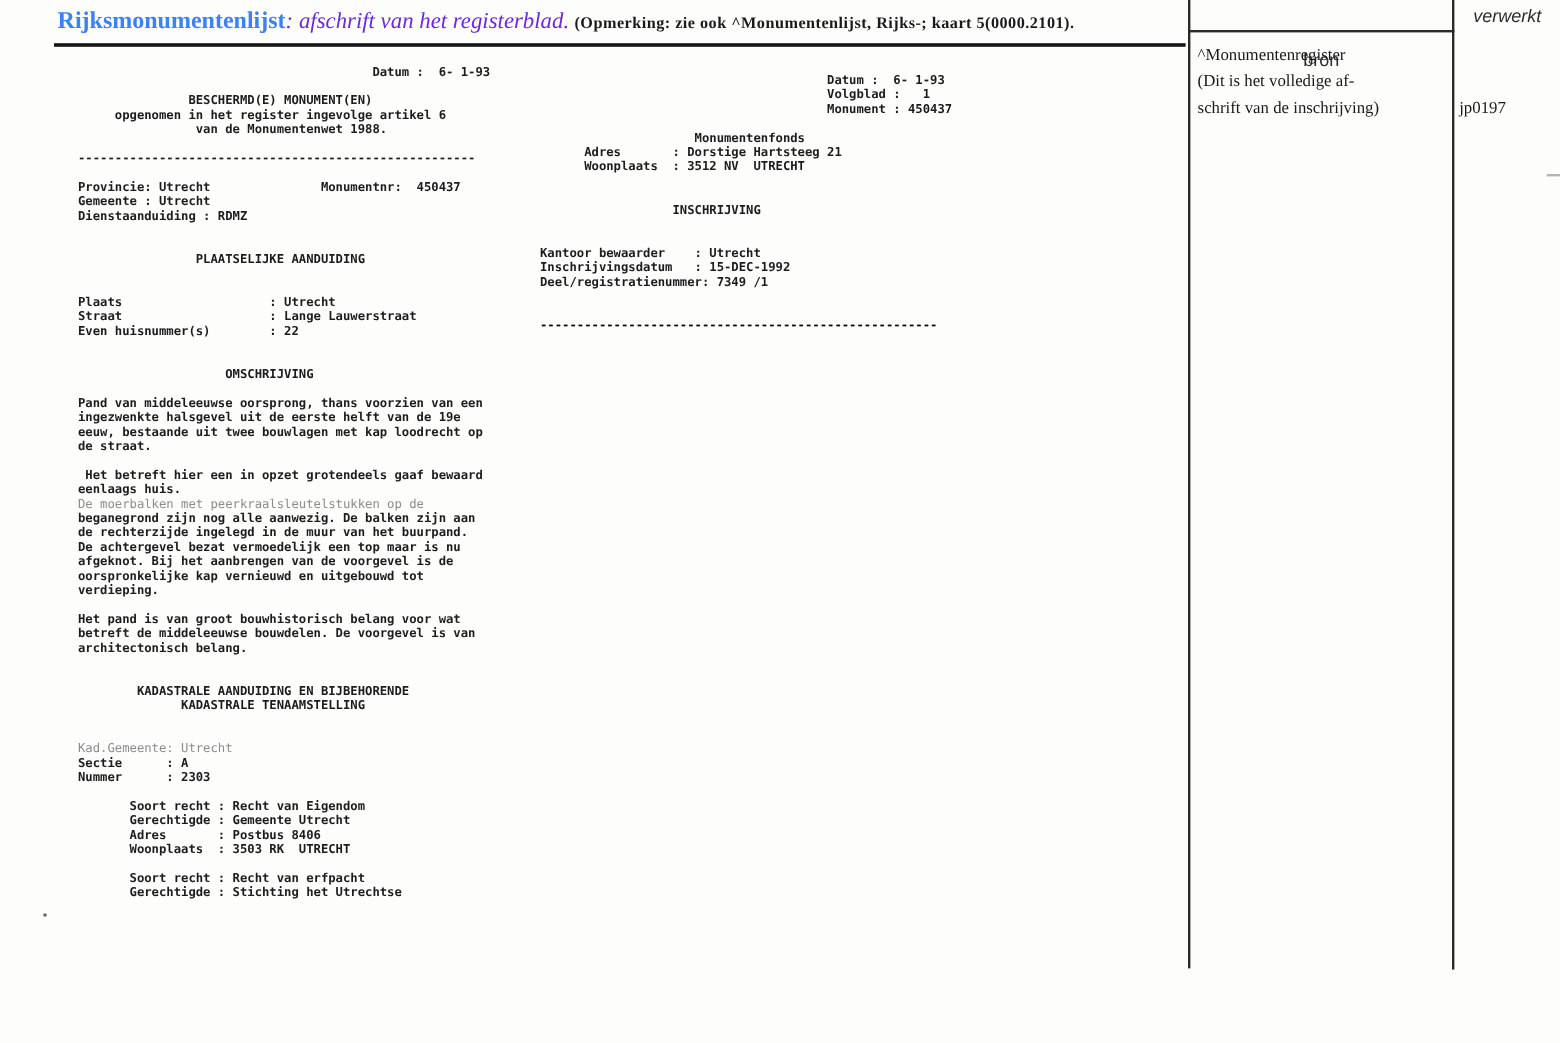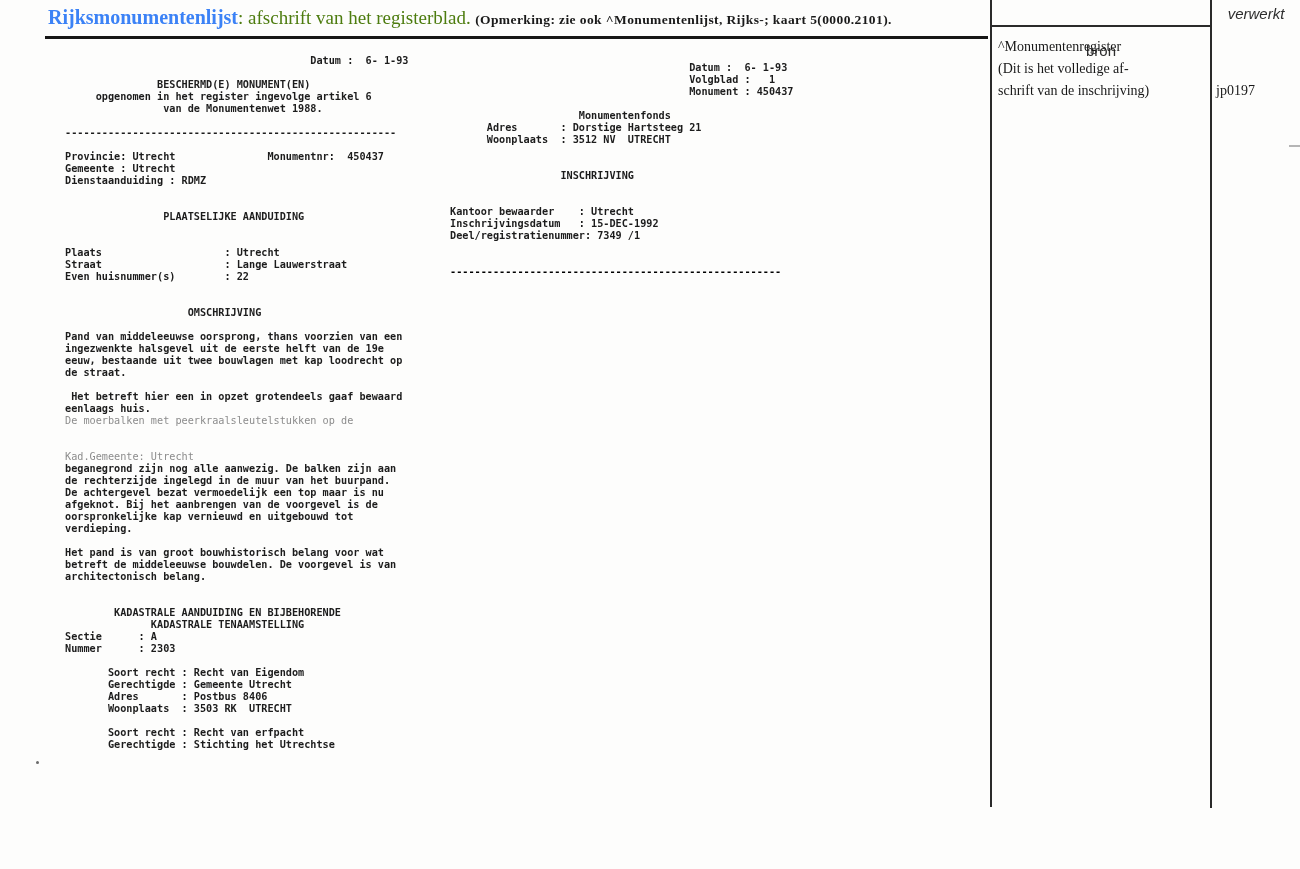--- a/index.html
+++ b/index.html
@@ -4,21 +4,21 @@
 <style>
   * { margin:0; padding:0; box-sizing:border-box; }
   body { background:#e8e8e8; font-family:"Liberation Sans", sans-serif; }
   .page {
     position:relative; width:1300px; height:869px;
     background:#fdfdfc; overflow:hidden; color:#1d1d1d;
   }
   
   .header { position:absolute; left:48px; top:6px; width:935px; white-space:nowrap; }
   .t-bold  { font-family:"Liberation Serif", serif; font-weight:700; font-size:20px; color:#3b82f6; }
-  .t-reg   { font-family:"Liberation Serif", serif; font-weight:400; font-size:19px; color:#4d7c0f; }
+  .t-reg   { font-family:"Liberation Serif", serif; font-weight:400; font-size:19px; color:#6d28d9;font-style:italic; }
   .t-note  { font-family:"Liberation Serif", serif; font-weight:700; font-size:13.5px; letter-spacing:0.4px; color:#1a1a1a; }
   .title-rule { position:absolute; left:45px; top:36px; width:943px; height:3px; background:#161616; }
   
   .vrule { position:absolute; top:0; width:2px; background:#2a2a2a; }
   .vrule.left  { left:990px;  height:807px; }
   .vrule.right { left:1210px; height:808px; }
   .bron-rule { position:absolute; left:990px; top:25px; width:222px; height:2px; background:#2a2a2a; }
   .col-head { position:absolute; top:5px; font-size:15px; color:#2d2d2d; text-align:center; }
   .col-head.bron { left:992px; width:218px;margin-top:37px; }
   .col-head.verwerkt { left:1212px; width:88px;font-style:italic; }
@@ -85,37 +85,37 @@
                     OMSCHRIJVING
 
 Pand van middeleeuwse oorsprong, thans voorzien van een
 ingezwenkte halsgevel uit de eerste helft van de 19e
 eeuw, bestaande uit twee bouwlagen met kap loodrecht op
 de straat.
 
  Het betreft hier een in opzet grotendeels gaaf bewaard
 eenlaags huis.</div>
     <div class="tw faded">De moerbalken met peerkraalsleutelstukken op de</div>
-    <div class="tw faded">
-
-Kad.Gemeente: Utrecht</div>
     <div class="tw">beganegrond zijn nog alle aanwezig. De balken zijn aan
 de rechterzijde ingelegd in de muur van het buurpand.
 De achtergevel bezat vermoedelijk een top maar is nu
 afgeknot. Bij het aanbrengen van de voorgevel is de
 oorspronkelijke kap vernieuwd en uitgebouwd tot
 verdieping.
 
 Het pand is van groot bouwhistorisch belang voor wat
 betreft de middeleeuwse bouwdelen. De voorgevel is van
 architectonisch belang.
 
 
         KADASTRALE AANDUIDING EN BIJBEHORENDE
               KADASTRALE TENAAMSTELLING</div>
+    <div class="tw faded">
+
+Kad.Gemeente: Utrecht</div>
     <div class="tw">Sectie      : A
 Nummer      : 2303
 
        Soort recht : Recht van Eigendom
        Gerechtigde : Gemeente Utrecht
        Adres       : Postbus 8406
        Woonplaats  : 3503 RK  UTRECHT
 
        Soort recht : Recht van erfpacht
        Gerechtigde : Stichting het Utrechtse</div>

